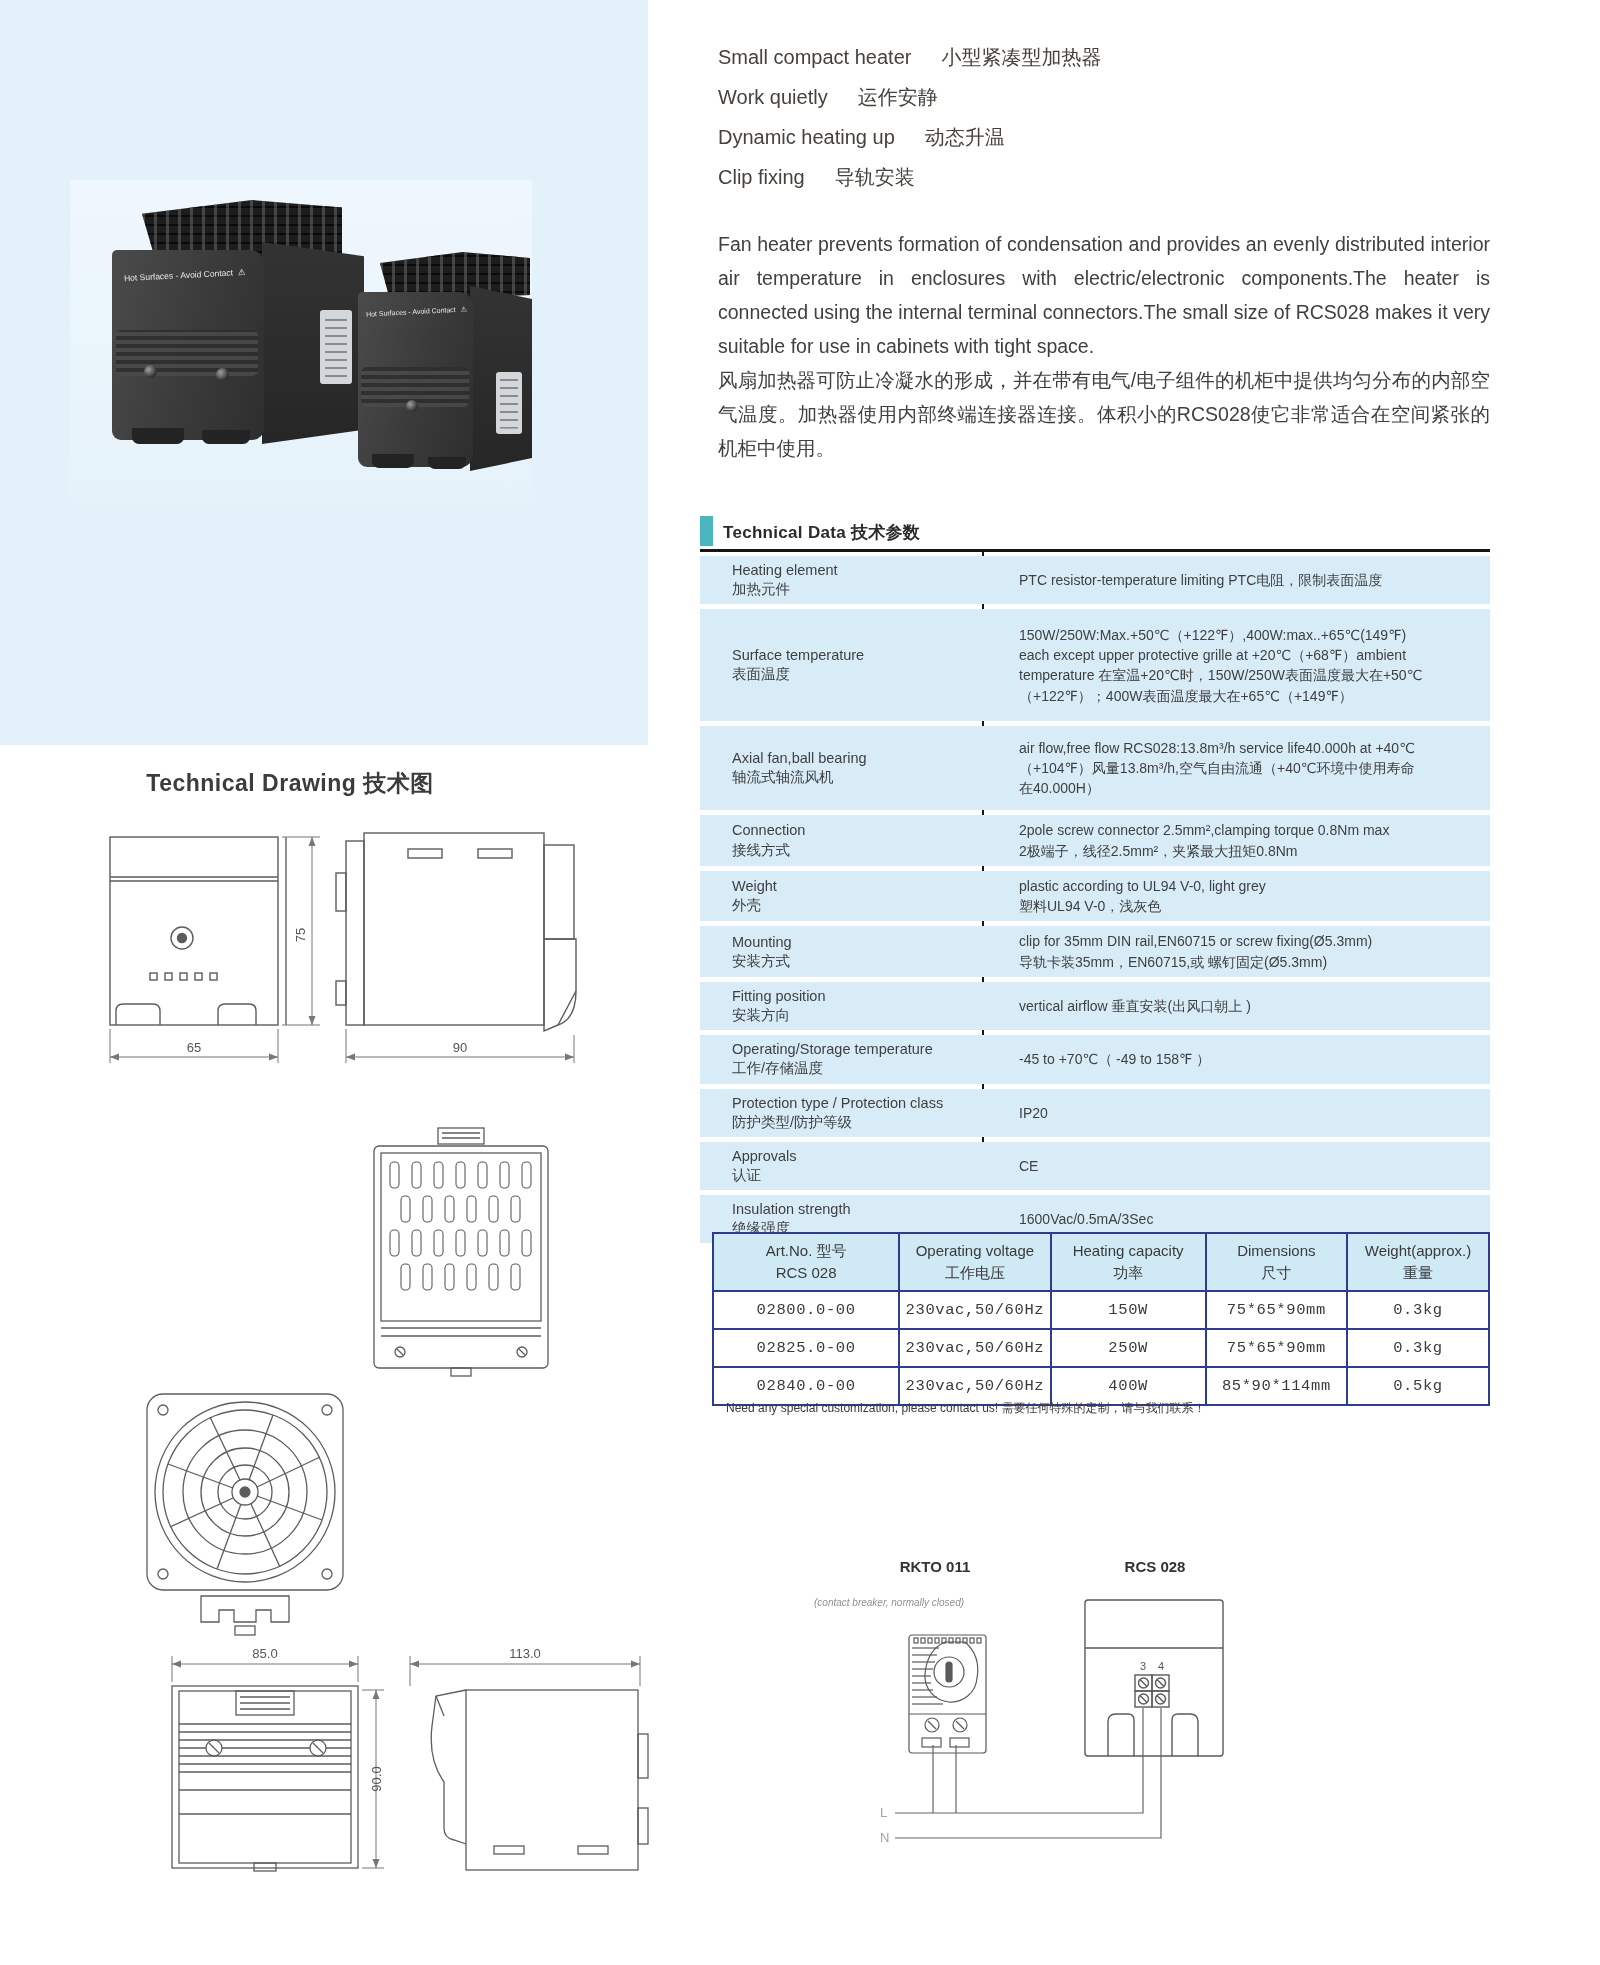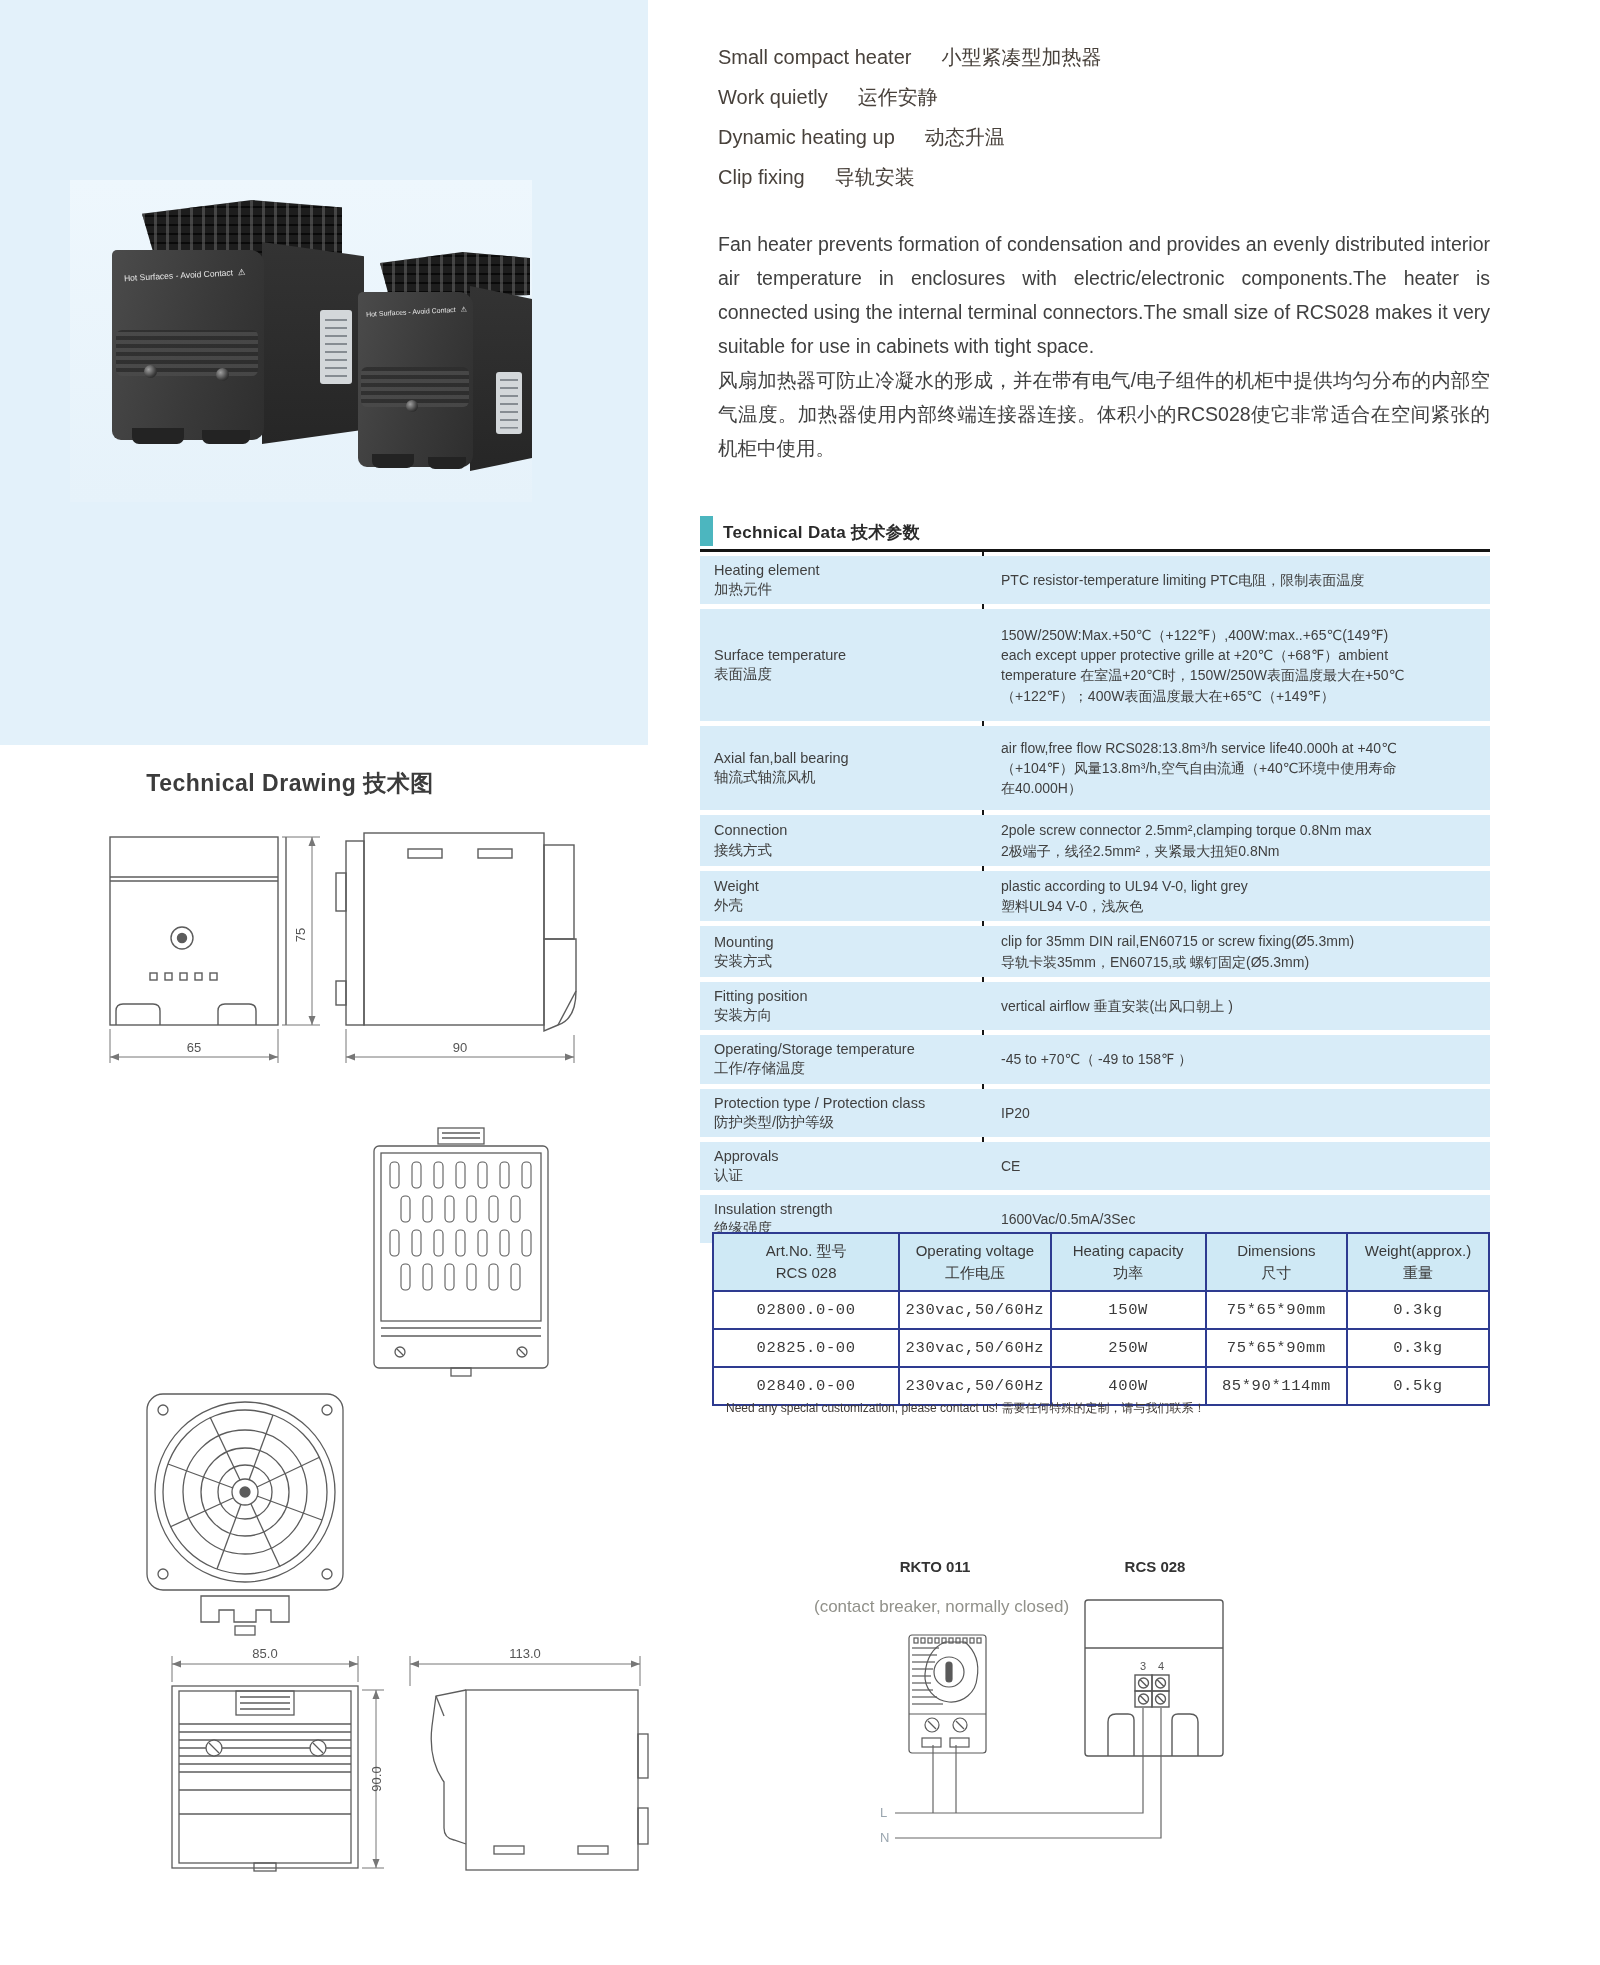--- a/index.html
+++ b/index.html
@@ -43,34 +43,34 @@
   .intro{left:718px;top:227px;width:772px;font-size:19.5px;line-height:34px;
          color:#404040;text-align:justify;}
 
   .td-marker{left:700px;top:516px;width:13px;height:30px;background:#4cb6bf;}
   .td-title{left:723px;top:521px;font-size:17px;font-weight:bold;color:#2a2a2a;letter-spacing:.3px;}
   .td-underline{left:700px;top:549px;width:790px;height:3px;background:#151515;}
   .td-divider{left:982px;top:551px;width:2px;height:627px;background:#151515;}
   .tech-table{left:700px;top:556px;width:790px;}
   .trow{display:flex;align-items:center;background:#d8ecf8;margin-bottom:5px;}
   .tlabel{width:282px;padding:5px 8px 5px 14px;box-sizing:border-box;
-          font-size:14.5px;line-height:1.32;color:#3f3f3f;}
+          font-size:14.5px;line-height:1.32;color:#3f3f3f;margin-left:18px;}
   .tvalue{flex:1;padding:5px 10px 5px 19px;box-sizing:border-box;
           font-size:14px;line-height:1.45;color:#3f3f3f;white-space:pre-line;}
 
   .prod-table{left:712px;top:1232px;width:778px;border-collapse:collapse;
               font-size:15px;color:#3a3a3a;}
   .prod-table td{border:2px solid #2e3b90;text-align:center;padding:4px 2px;background:#fff;}
   .prod-table tr.hdr td{background:#cfe9f5;height:48px;line-height:1.45;}
   .prod-table tr.data td{height:28px;font-size:15.5px;letter-spacing:.6px;font-family:Liberation Mono, monospace;}
   .note{left:726px;top:1400px;font-size:12px;color:#3e3834;}
 
   
   .wire-title{font-size:15px;font-weight:bold;color:#333;text-align:center;}
-  .wire-sub{left:814px;top:1597px;width:275px;font-size:17px;color:#91918a;}
+  .wire-sub{left:814px;top:1597px;width:275px;font-size:10px;color:#91918a;font-style:italic;}
   .wire-lab{font-size:13px;color:#9aa6af;}
 </style>
 </head>
 <body>
 
 <div>
 
   <div class="abs left-panel">
     <div class="abs photo">
 

